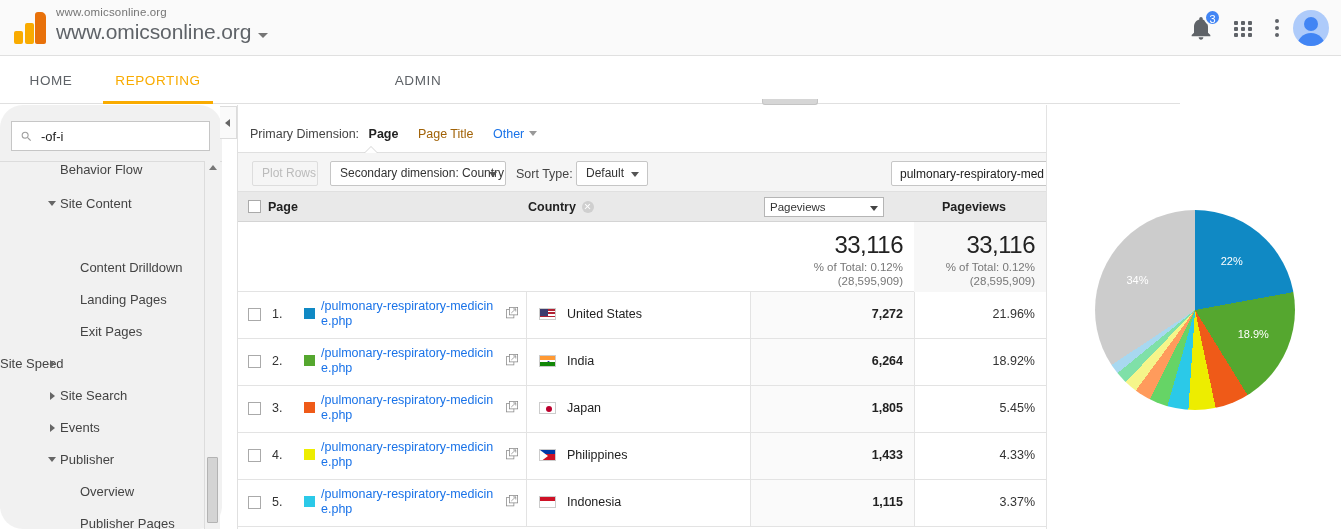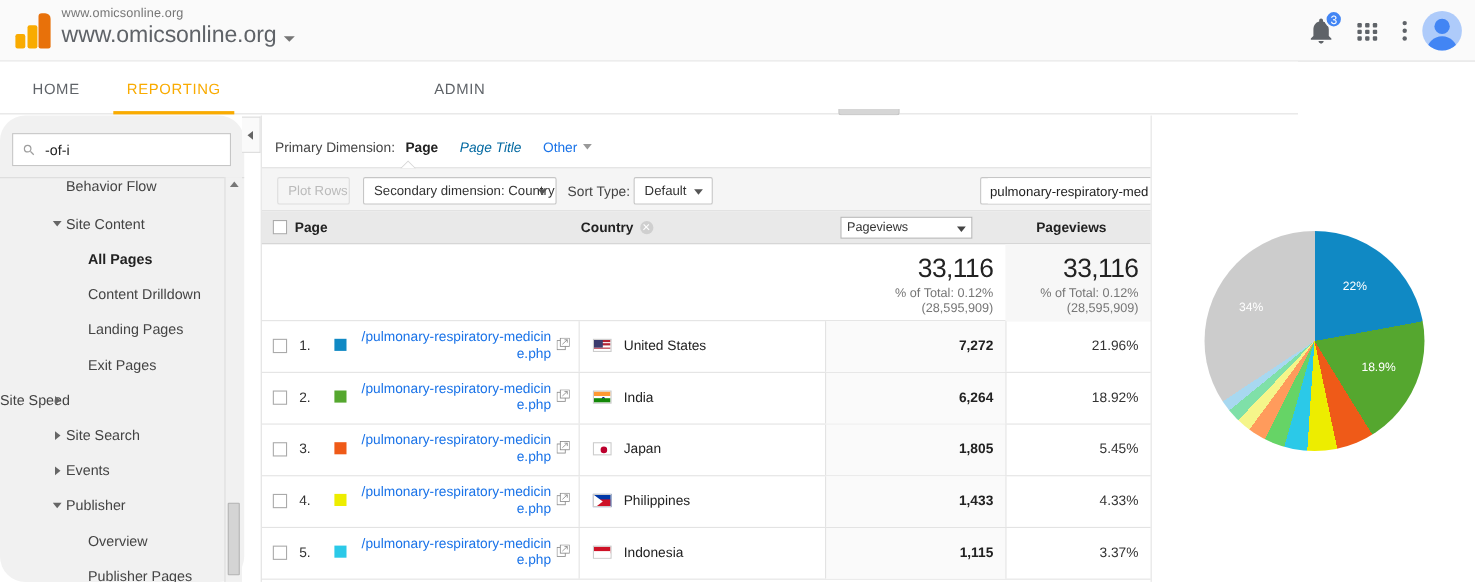--- a/index.html
+++ b/index.html
@@ -169,21 +169,21 @@
   }
 
   .primary-dim {
     position: absolute; top: 22px; left: 12px; font-size: 12.5px; color: #444;
     white-space: nowrap;
   }
   .pd-label { color: #444; }
   .pd-active {
     font-weight: bold; color: #222; margin-left: 6px; position: relative;
   }
-  .pd-link { color: #0369a1; margin-left: 16px; cursor: pointer; font-style: italic; }
+  .pd-link { color: #a16207; margin-left: 16px; cursor: pointer; }
   .pd-other { color: #1a73e8; margin-left: 16px; cursor: pointer; }
   .pd-caret {
     display: inline-block; margin-left: 5px;
     border-left: 4px solid transparent; border-right: 4px solid transparent;
     border-top: 5px solid #999; vertical-align: 2px;
   }
   .pd-notch {
     position: absolute; left: 127px; top: 42px; width: 0; height: 0;
     border-left: 6px solid transparent; border-right: 6px solid transparent;
     border-bottom: 6px solid #fff; z-index: 4;
@@ -316,21 +316,21 @@
   }
   .row-idx {
     position: absolute; left: 34px; top: 15px; font-size: 12.5px; color: #333;
   }
   .swatch {
     position: absolute; left: 66px; top: 16px; width: 11px; height: 11px;
   }
   .page-link {
     position: absolute; left: 83px; top: 7px; width: 180px;
     font-size: 12.5px; color: #1a73e8; line-height: 15px;
-    cursor: pointer; word-break: break-all; text-align: right;
+    cursor: pointer; word-break: break-all;
   }
   .ext-ico {
     position: absolute; left: 268px; top: 15px; width: 12px; height: 12px;
     cursor: pointer;
   }
   .cell-country {
     position: absolute; left: 288px; top: 0; width: 224px; height: 46px;
     border-left: 1px solid #e3e3e3;
   }
   .flag {
@@ -448,23 +448,20 @@
   </div>
 
   <div class="side-scroll">
     <div class="side-item" style="top:-8px;padding-left:60px">
       <span>Behavior Flow</span>
     </div>
     <div class="side-item" style="top:26px;padding-left:60px">
       <span class="tri tri-down" style="left:48px"></span>
       <span>Site Content</span>
     </div>
-    <div class="side-item selected" style="top:58px;padding-left:80px">
-      <span>All Pages</span>
-    </div>
     <div class="side-item" style="top:90px;padding-left:80px">
       <span>Content Drilldown</span>
     </div>
     <div class="side-item" style="top:122px;padding-left:80px">
       <span>Landing Pages</span>
     </div>
     <div class="side-item" style="top:154px;padding-left:80px">
       <span>Exit Pages</span>
     </div>
     <div class="side-item" style="top:186px;">

